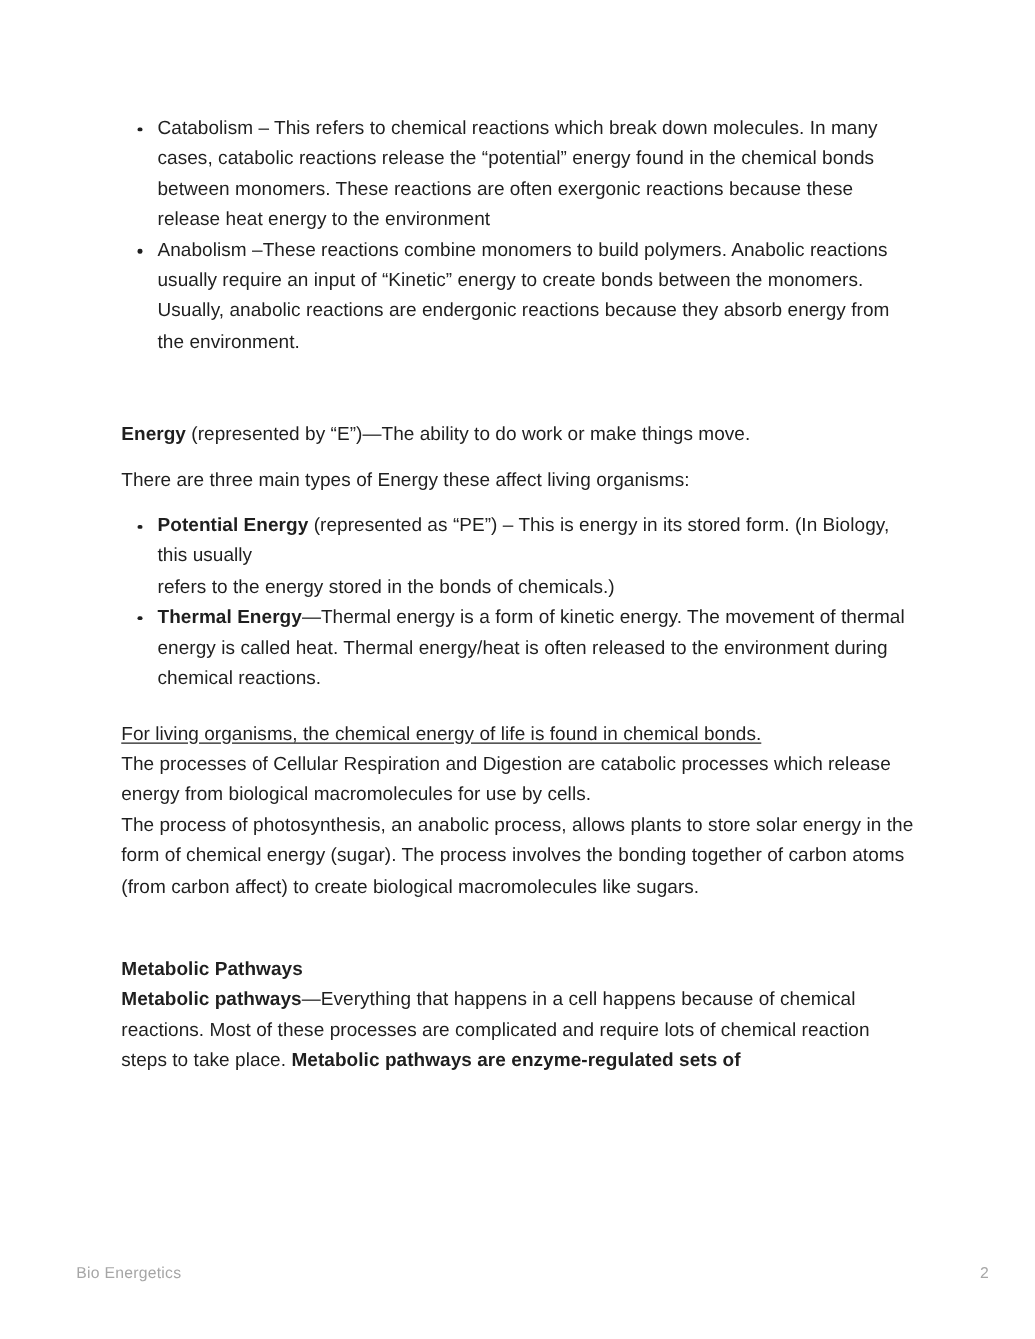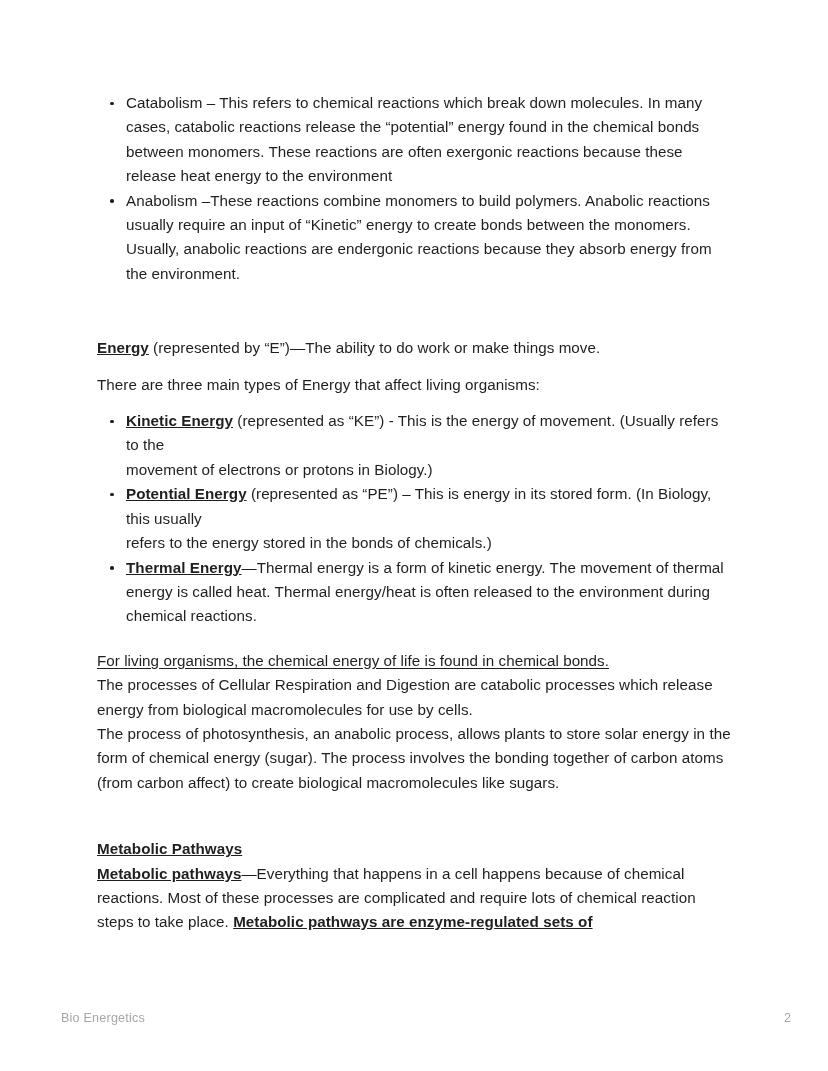--- a/index.html
+++ b/index.html
@@ -57,21 +57,21 @@
     background: #1f1f1f;
     border-radius: 50%;
   }
   ul.bullets > li + li {
     margin-top: 0;
   }
   .group-gap-lg { height: 50px; }
   .group-gap-md { height: 20px; }
   .group-gap-sm { height: 12px; }
   .group-gap-xl { height: 42px; }
-  b, .bold { font-weight: bold; text-decoration: underline; }
+  b, .bold { font-weight: bold; }
   .underline { text-decoration: underline; text-underline-offset: 2px; }
   .footer {
     position: absolute;
     left: 12px;
     top: 1008px;
     width: 828px;
     height: 30px;
   }
   .footer-left {
     position: absolute;
@@ -105,29 +105,25 @@
         <span>Anabolism</span><span> –These reactions combine monomers to build polymers. Anabolic reactions usually require an input of “Kinetic” energy to create bonds between the monomers. Usually, anabolic reactions are endergonic reactions because they absorb energy from the environment.</span>
       </li>
     </ul>
 
     <div class="group-gap-lg"></div>
 
     <p class="para"><b>Energy</b><span> (represented by “E”)—The ability to do work or make things move.</span></p>
 
     <div class="group-gap-sm"></div>
 
-    <p class="para">There are three main types of Energy that affect living organisms:</p>
+    <p class="para">There are three main types of Energy these affect living organisms:</p>
 
     <div class="group-gap-sm"></div>
 
     <ul class="bullets">
-      <li>
-        <b>Kinetic Energy</b><span> (represented as “KE”) - This is the energy of movement. (Usually refers to the</span><br>
-        <span>movement of electrons or protons in Biology.)</span>
-      </li>
       <li>
         <b>Potential Energy</b><span> (represented as “PE”) – This is energy in its stored form. (In Biology, this usually</span><br>
         <span>refers to the energy stored in the bonds of chemicals.)</span>
       </li>
       <li>
         <b>Thermal Energy</b><span>—Thermal energy is a form of kinetic energy. The movement of thermal energy is called heat. Thermal energy/heat is often released to the environment during chemical reactions.</span>
       </li>
     </ul>
 
     <div class="group-gap-md"></div>

